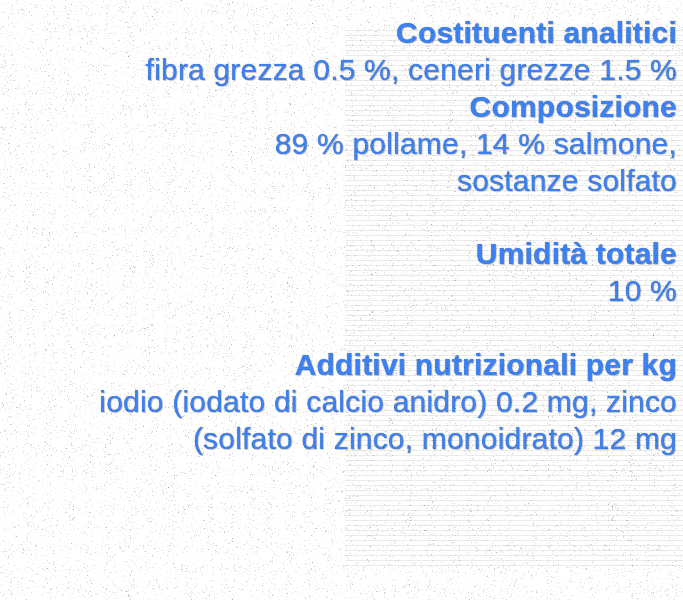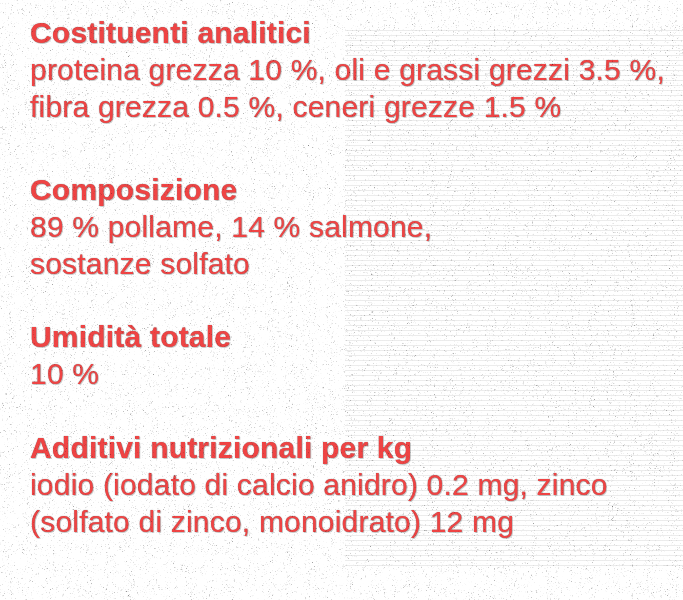--- a/index.html
+++ b/index.html
@@ -21,26 +21,27 @@
   }
   
   .label {
     position: absolute;
     left: 30px;
     top: 14px;
     right: 6px;
     z-index: 2;
     font-size: 30px;
     line-height: 37px;
-    color: #ef4444;
+    color: #3b82f6;
     letter-spacing: 0.2px;
     text-shadow: 0 0 1px rgba(70,70,70,0.75), 1px 1px 0 rgba(130,130,130,0.35);
+    text-align: right;
   }
   .section { margin: 0; }
-  .section:nth-of-type(2) { margin-top: 46px; }
+  .section:nth-of-type(2) { }
   .section:nth-of-type(3) { margin-top: 36px; }
   .section:nth-of-type(4) { margin-top: 37px; }
   .heading {
     font-weight: 700;
   }
   .line {
     font-weight: 400;
   }
   
   .stripes {
@@ -72,21 +73,20 @@
 <body>
 
 <div class="stage">
 
   <div class="stripes"></div>
 
   <div class="label">
 
     <div class="section">
       <div class="heading">Costituenti analitici</div>
-      <div class="line">proteina grezza 10 %, oli e grassi grezzi 3.5 %,</div>
       <div class="line">fibra grezza 0.5 %, ceneri grezze 1.5 %</div>
     </div>
 
     <div class="section">
       <div class="heading">Composizione</div>
       <div class="line">89 % pollame, 14 % salmone,</div>
       <div class="line">sostanze solfato</div>
     </div>
 
     <div class="section">

